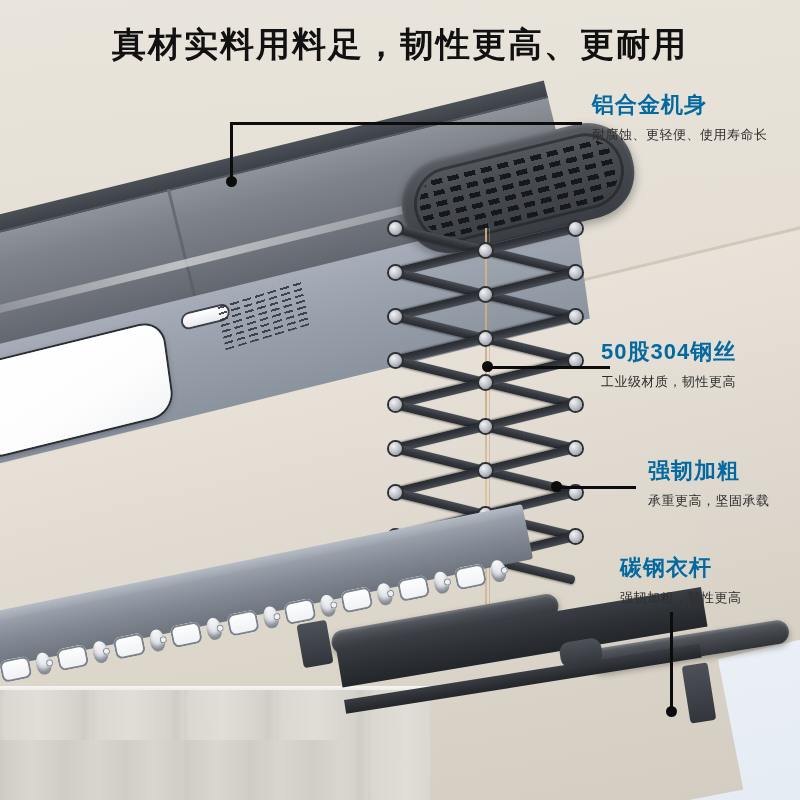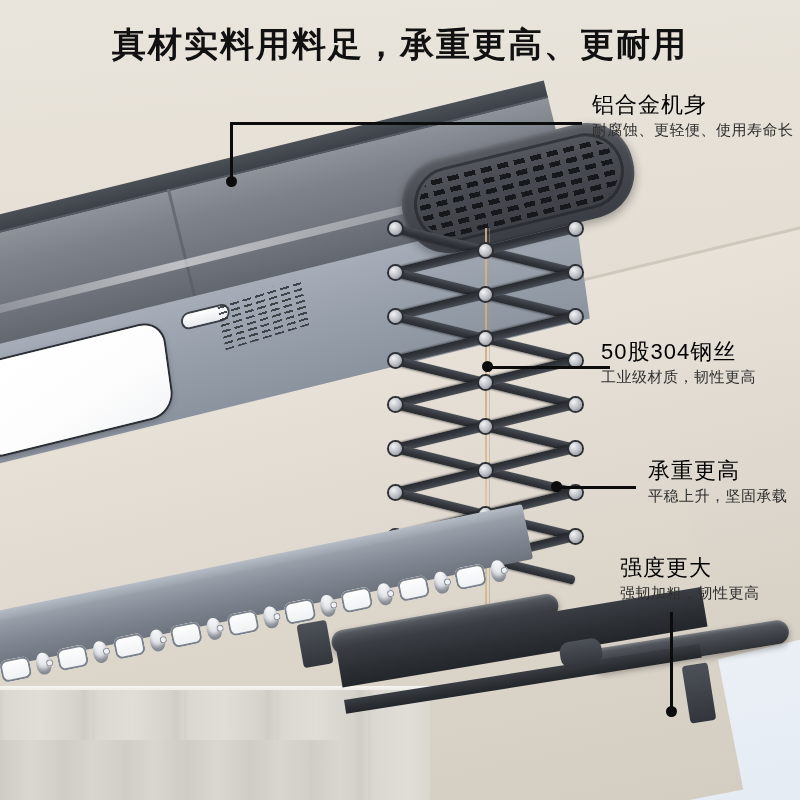--- a/index.html
+++ b/index.html
@@ -216,26 +216,26 @@
   }
 
   
   .leader { position:absolute; background:#0c0c0c; }
   .leader-dot {
     position:absolute; width:11px; height:11px; border-radius:50%;
     background:#0c0c0c;
   }
   .label { position:absolute; }
   .label-title {
-    font-size:22px; font-weight:400; color:#000000; letter-spacing:1px;
+    font-size:22px; font-weight:700; color:#0369a1; letter-spacing:1px;
     white-space:nowrap; line-height:1.1;
   }
   .label-sub {
-    font-size:15px; color:#2e2e2e; letter-spacing:.5px;
-    white-space:nowrap; margin-top:5px; line-height:1.1;
+    font-size:13px; color:#2e2e2e; letter-spacing:.5px;
+    white-space:nowrap; margin-top:11px; line-height:1.1;
   }
 
   
   .headline {
     position:absolute; left:0; top:22px; width:800px;
     text-align:center;
     font-size:34px; font-weight:700; color:#111111;
     letter-spacing:2px; white-space:nowrap;
   }
 </style>
@@ -370,26 +370,26 @@
   <div class="leader" style="left:488px; top:366px; width:122px; height:3px;"></div>
   <div class="leader-dot" style="left:482px; top:361px;"></div>
   <div class="label" style="left:601px; top:340px;">
     <div class="label-title">50股304钢丝</div>
     <div class="label-sub">工业级材质，韧性更高</div>
   </div>
 
   <div class="leader" style="left:558px; top:486px; width:78px; height:3px;"></div>
   <div class="leader-dot" style="left:551px; top:481px;"></div>
   <div class="label" style="left:648px; top:459px;">
-    <div class="label-title">承重更高</div>
-    <div class="label-sub">平稳上升，坚固承载</div>
+    <div class="label-title">强韧加粗</div>
+    <div class="label-sub">承重更高，坚固承载</div>
   </div>
 
   <div class="leader" style="left:670px; top:612px; width:3px; height:100px;"></div>
   <div class="leader-dot" style="left:666px; top:706px;"></div>
   <div class="label" style="left:620px; top:556px;">
-    <div class="label-title">强度更大</div>
+    <div class="label-title">碳钢衣杆</div>
     <div class="label-sub">强韧加粗，韧性更高</div>
   </div>
 
-  <div class="headline">真材实料用料足，承重更高、更耐用</div>
+  <div class="headline">真材实料用料足，韧性更高、更耐用</div>
 
 </div>
 
 </body></html>

